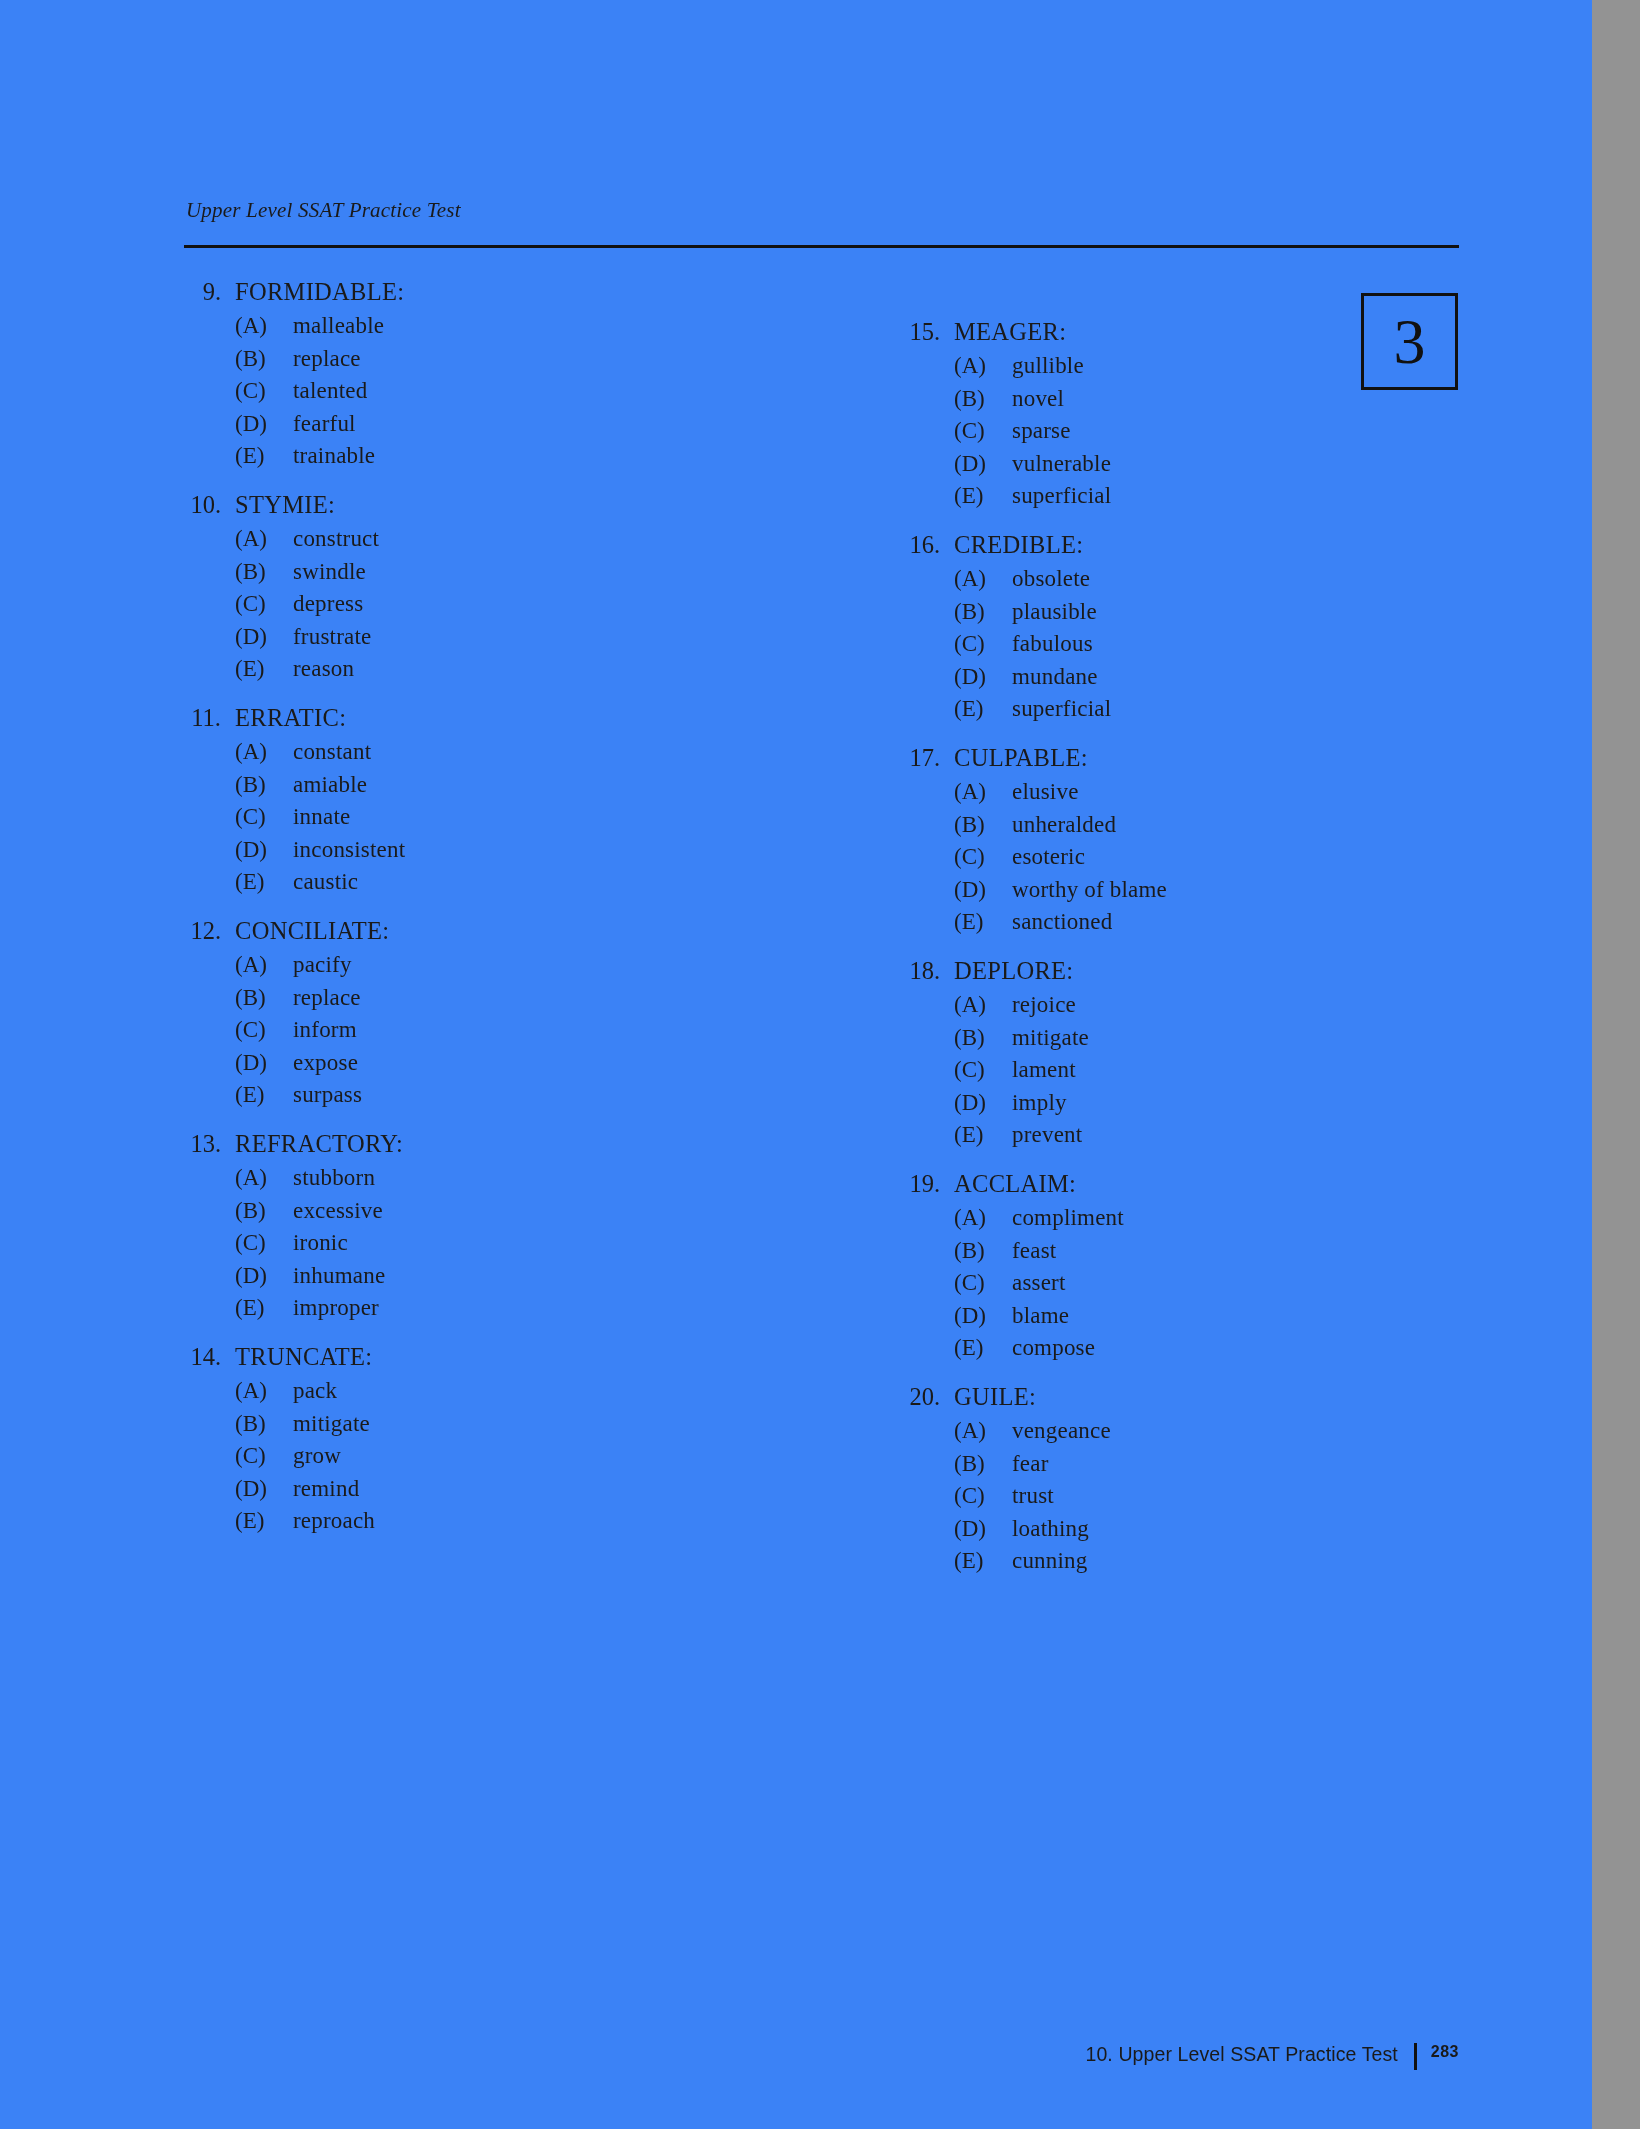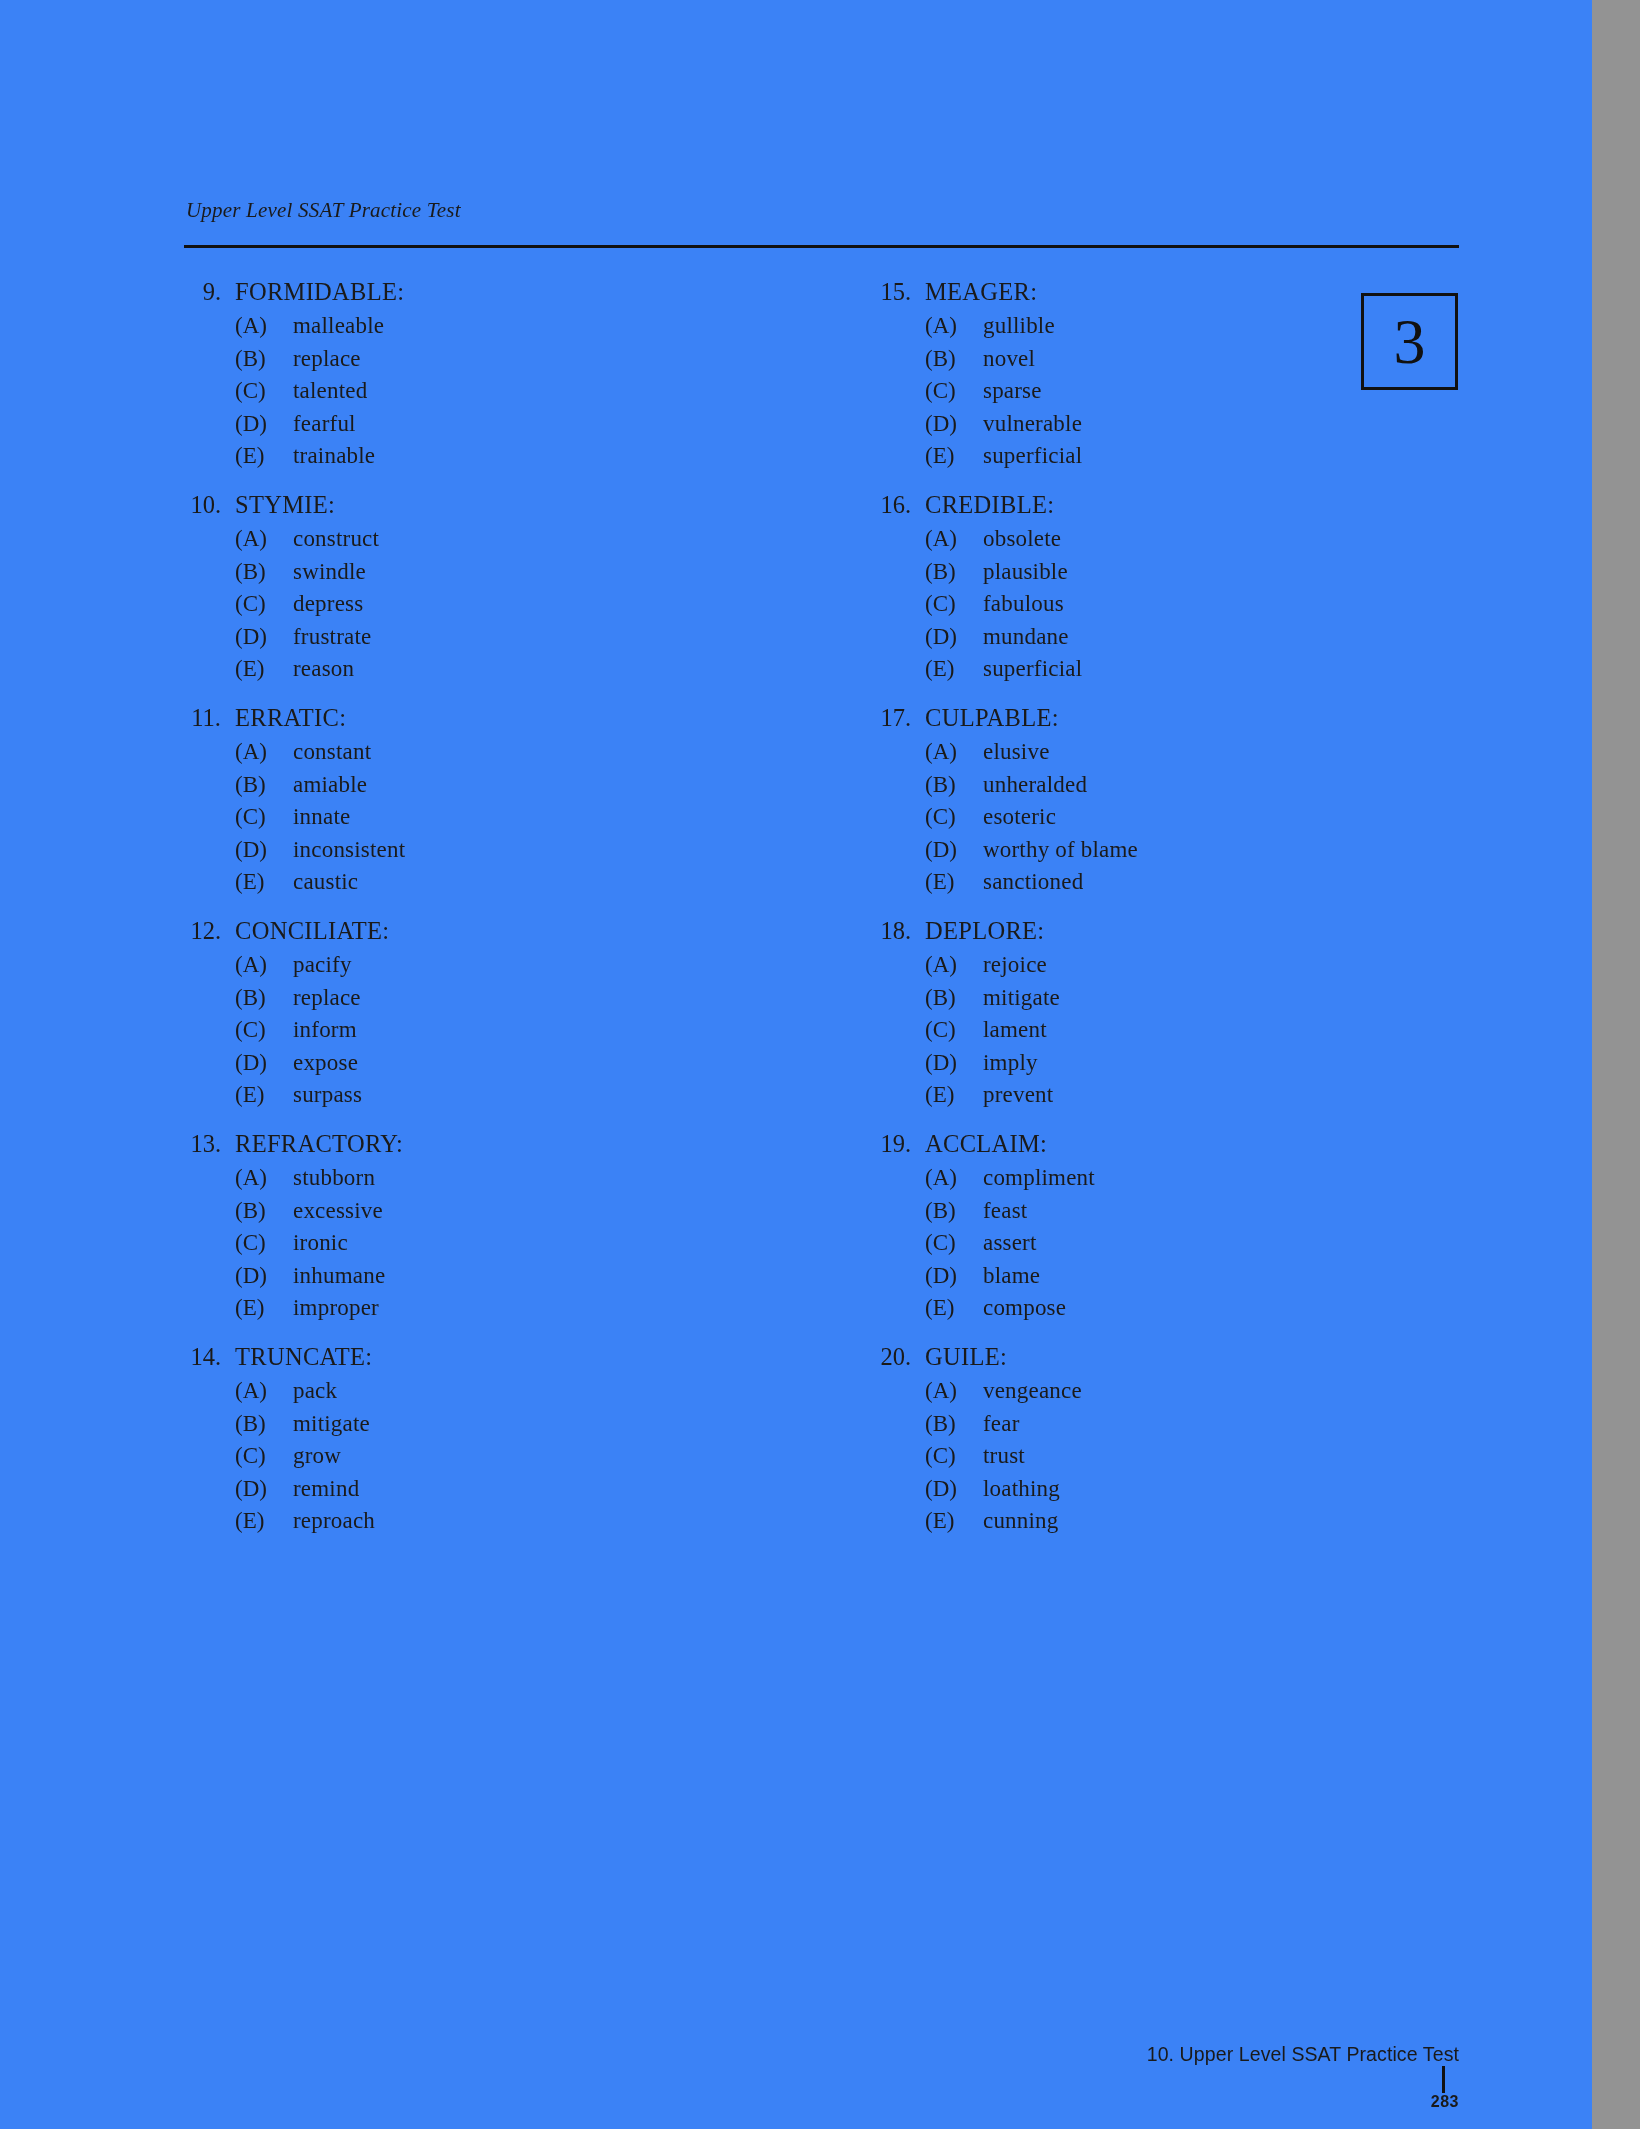--- a/index.html
+++ b/index.html
@@ -64,21 +64,21 @@
     position: absolute;
     left: 0;
     top: 280px;
     width: 1640px;
   }
   .col {
     position: absolute;
     top: 0;
   }
   .col-left { left: 183px; width: 560px; }
-  .col-right { left: 873px; width: 560px; }
+  .col-right { left: 902px; width: 560px; margin-top: 40px; }
 
   .q-block {
     margin-bottom: 26px;
   }
   .q-head {
     display: flex;
     font-size: 24.5px;
     line-height: 1.0;
     margin-bottom: 8px;
   }
@@ -118,26 +118,25 @@
     font-size: 37px;
     letter-spacing: -0.3px;
     color: #111111;
     white-space: nowrap;
   }
   .footer {
     position: absolute;
     right: 181px;
     top: 2043px;
     display: flex;
-    align-items: flex-end;
+    align-items: flex-start;
     font-family: "Liberation Sans", sans-serif;
     font-size: 19.5px;
     color: #1a1a1a;
     white-space: nowrap;
-    flex-direction: column;
   }
   .footer-label { letter-spacing: 0.1px; }
   .footer-divider {
     width: 3px;
     height: 27px;
     background: #111111;
     margin: 0 14px 0 16px;
   }
   .footer-page {
     font-weight: bold;

